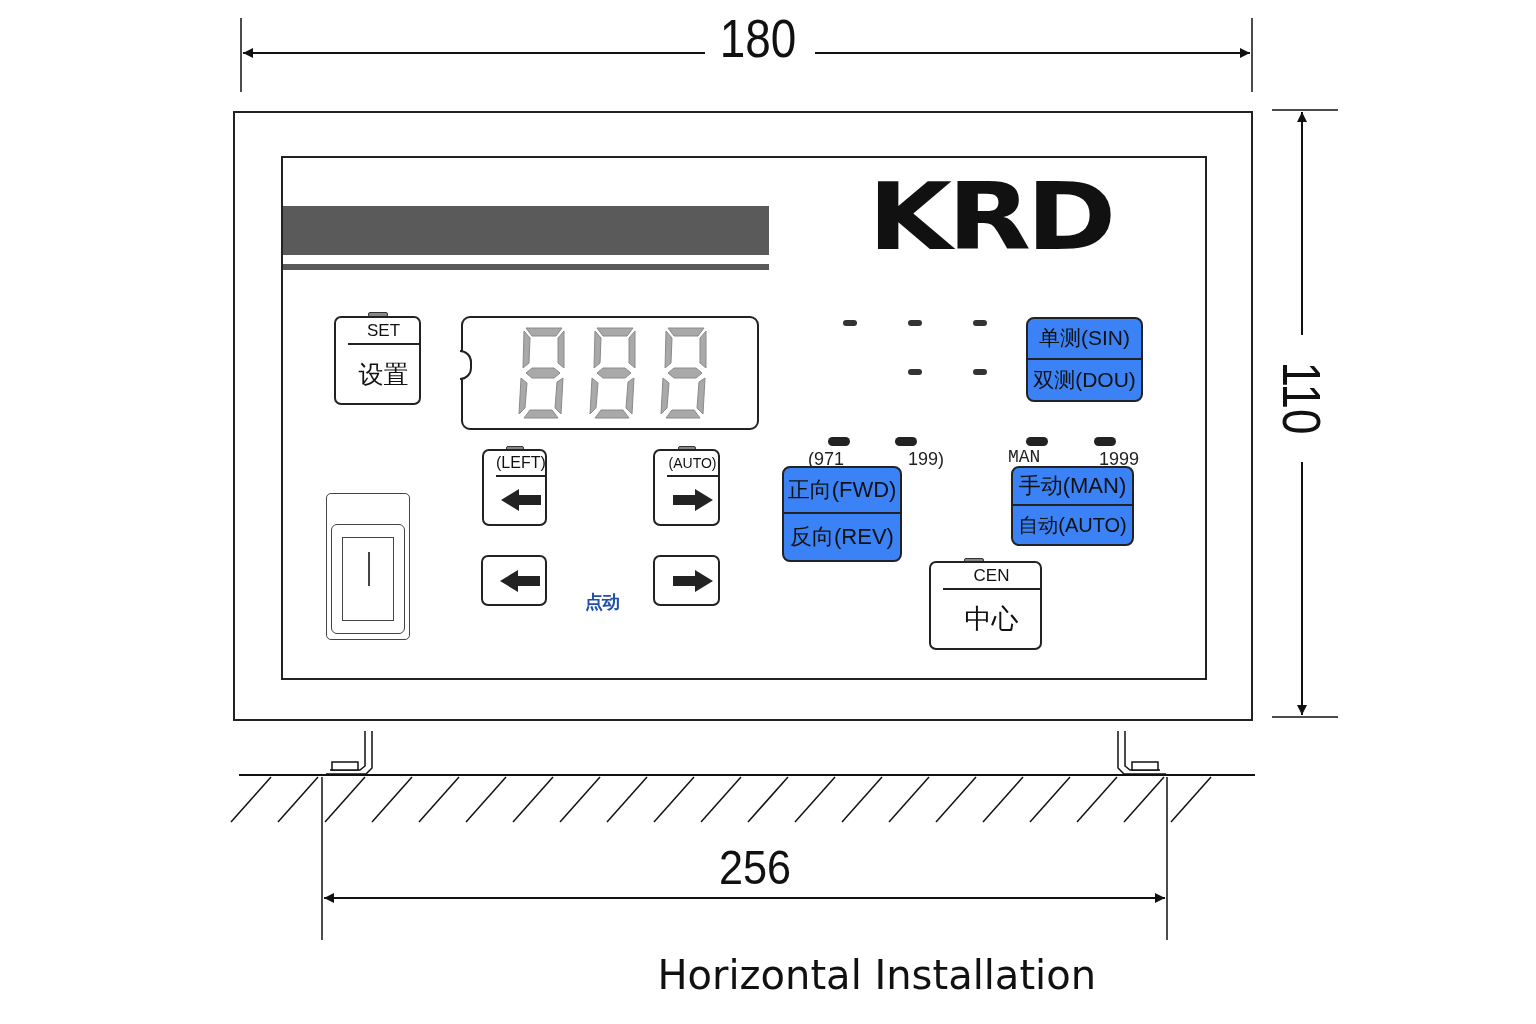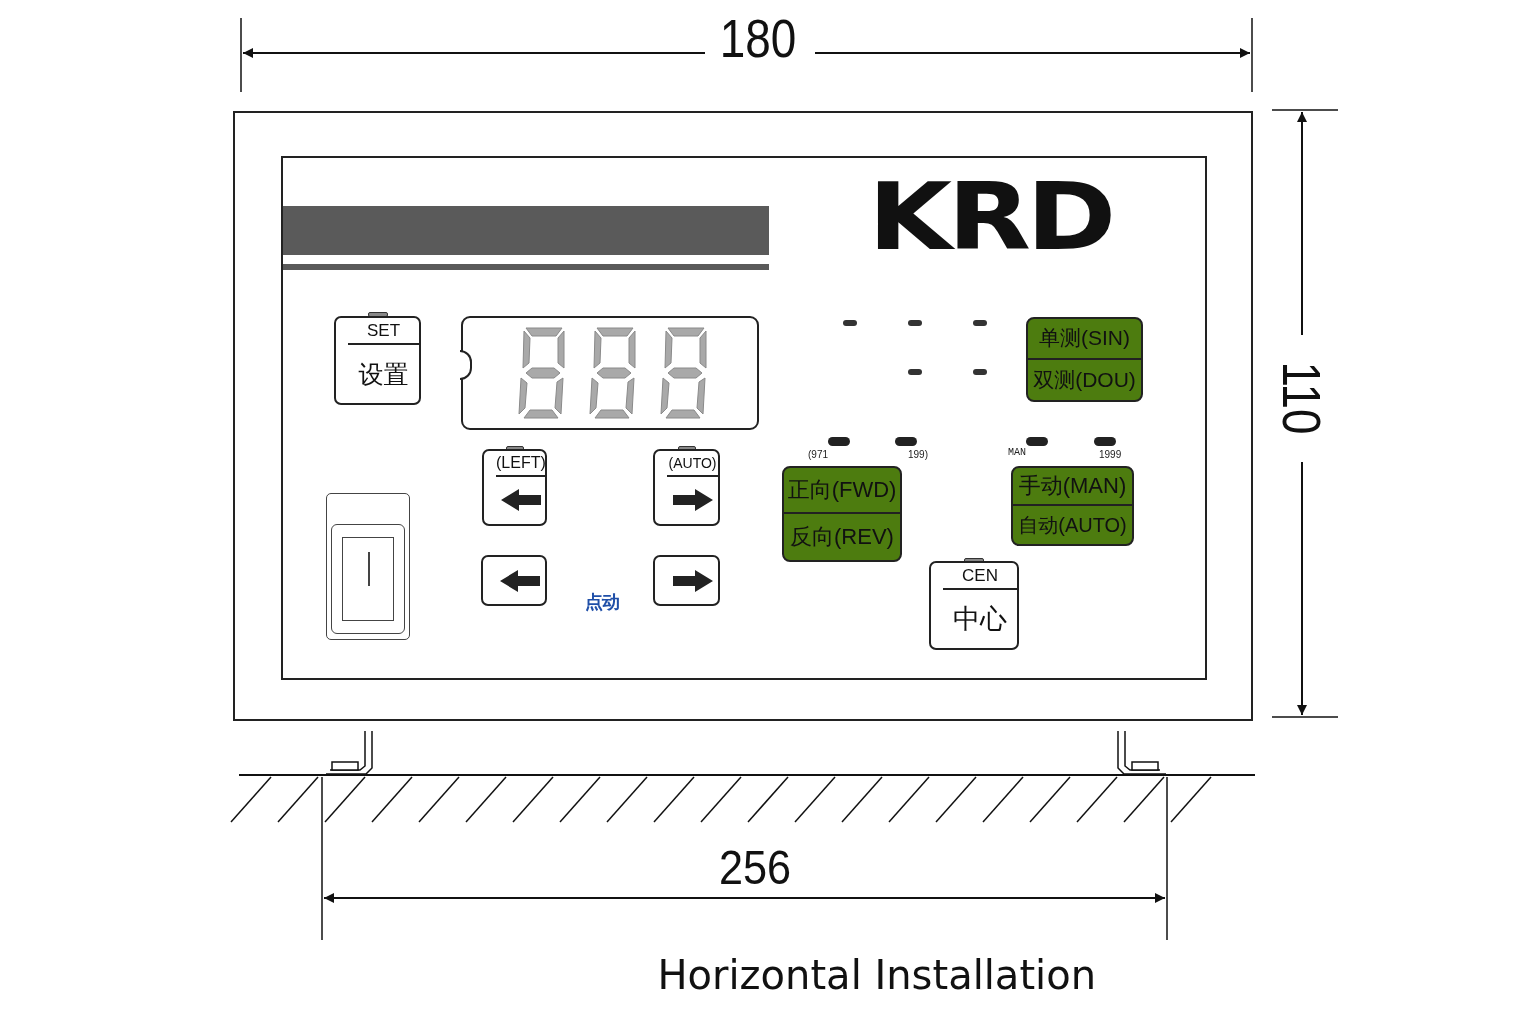--- a/index.html
+++ b/index.html
@@ -13,22 +13,22 @@
   .band-thin { position:absolute; left:283px; top:264px; width:486px; height:6px; background:#5a5a5a; }
   .logo { position:absolute; left:868px; top:172px; font-family:"DejaVu Sans", sans-serif; font-weight:bold; font-size:92px; letter-spacing:-4px; line-height:1; color:#111; transform:scaleX(1.18); transform-origin:left top; }
   .key { position:absolute; border:2.5px solid #222; border-radius:7px; box-sizing:border-box; background:#fff;padding-left:12px; }
   .key .top { border-bottom:2px solid #222; text-align:center; font-size:17px; line-height:25px; }
   .key .bottom { text-align:center; }
   .nub { position:absolute; height:5px; border:1.5px solid #333; border-radius:2px; background:#888; box-sizing:border-box; }
   .display { position:absolute; left:461px; top:316px; width:298px; height:114px; border:2.5px solid #222; border-radius:9px; box-sizing:border-box; }
   .display-notch { position:absolute; left:-3px; top:32px; width:10px; height:26px; border:2px solid #222; border-left:none; border-radius:0 13px 13px 0; background:#fff; }
   .led { position:absolute; width:14px; height:6px; border-radius:3px; background:#333; }
   .led-pill { position:absolute; width:22px; height:9px; border-radius:5px; background:#222; }
-  .smalllbl { position:absolute; font-size:10px; color:#222; }
-  .split-key { position:absolute; border:2.5px solid #222; border-radius:8px; box-sizing:border-box; background:#4d7c0f; }
+  .smalllbl { position:absolute; font-size:18px; color:#222; }
+  .split-key { position:absolute; border:2.5px solid #222; border-radius:8px; box-sizing:border-box; background:#3b82f6; }
   .split-key .row { height:50%; box-sizing:border-box; display:flex; align-items:center; justify-content:center; font-size:22px; }
   .split-key .row.first { border-bottom:2px solid #222; }
   .jog-label { position:absolute; left:579px; top:594px; color:#1f4fa8; font-size:18px; line-height:17px; width:46px; text-align:center; font-weight:bold; letter-spacing:-1px; }
   .switch-outer { position:absolute; left:326px; top:493px; width:84px; height:147px; border:1.5px solid #444; border-radius:5px; box-sizing:border-box; }
   .switch-mid { position:absolute; left:4px; top:30px; width:74px; height:110px; border:1.5px solid #444; border-radius:6px; box-sizing:border-box; }
   .switch-rocker { position:absolute; left:10px; top:12px; width:52px; height:84px; border:1.5px solid #444; box-sizing:border-box; }
   .switch-mark { position:absolute; left:25px; top:14px; width:1.5px; height:34px; background:#444; }
 </style>
 </head>
 <body>
@@ -218,16 +218,16 @@
 <div class="led-pill" style="left:1026px; top:437px;"></div>
 <div class="led-pill" style="left:1094px; top:437px;"></div>
 <div class="smalllbl" style="left:1008px; top:447px;font-family:Liberation Mono, monospace;">MAN</div>
 <div class="smalllbl" style="left:1099px; top:449px;">1999</div>
 <div class="split-key" style="left:1011px; top:466px; width:123px; height:80px;">
   <div class="row first">手动(MAN)</div>
   <div class="row" style="font-size:20px;">自动(AUTO)</div>
 </div>
 
 <div class="nub" style="left:964px; top:558px; width:20px;"></div>
-<div class="key" style="left:929px; top:561px; width:90px; height:89px;">
+<div class="key" style="left:929px; top:561px; width:113px; height:89px;">
   <div class="top">CEN</div>
   <div class="bottom" style="font-size:27px; line-height:58px;">中心</div>
 </div>
 
 </body></html>

